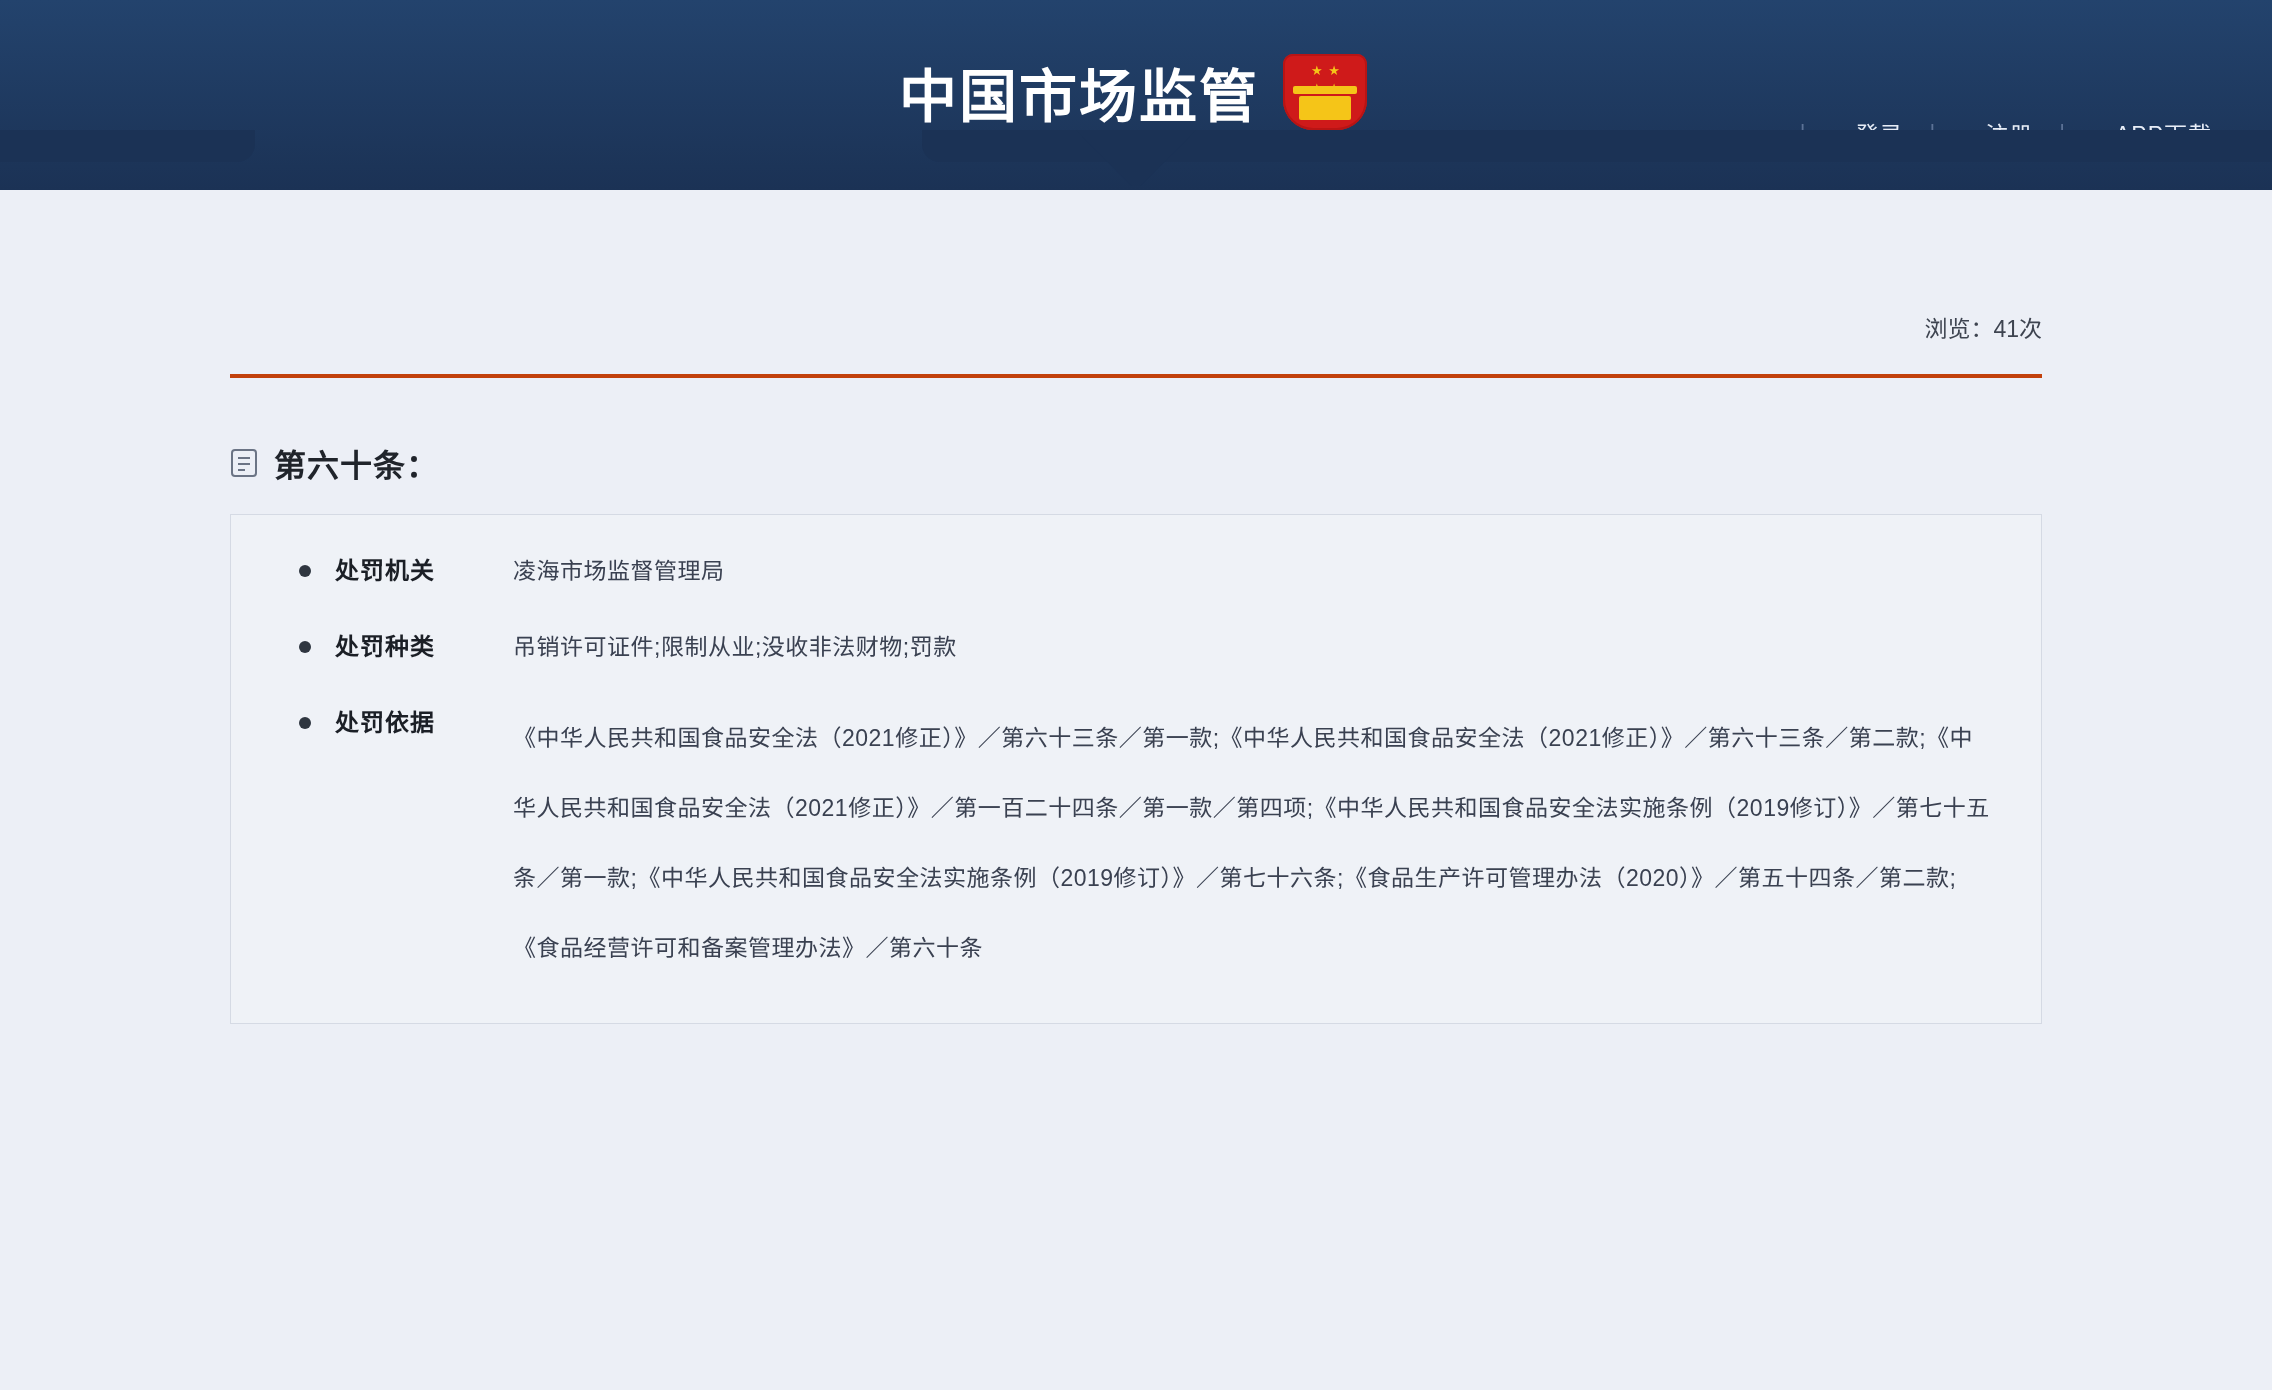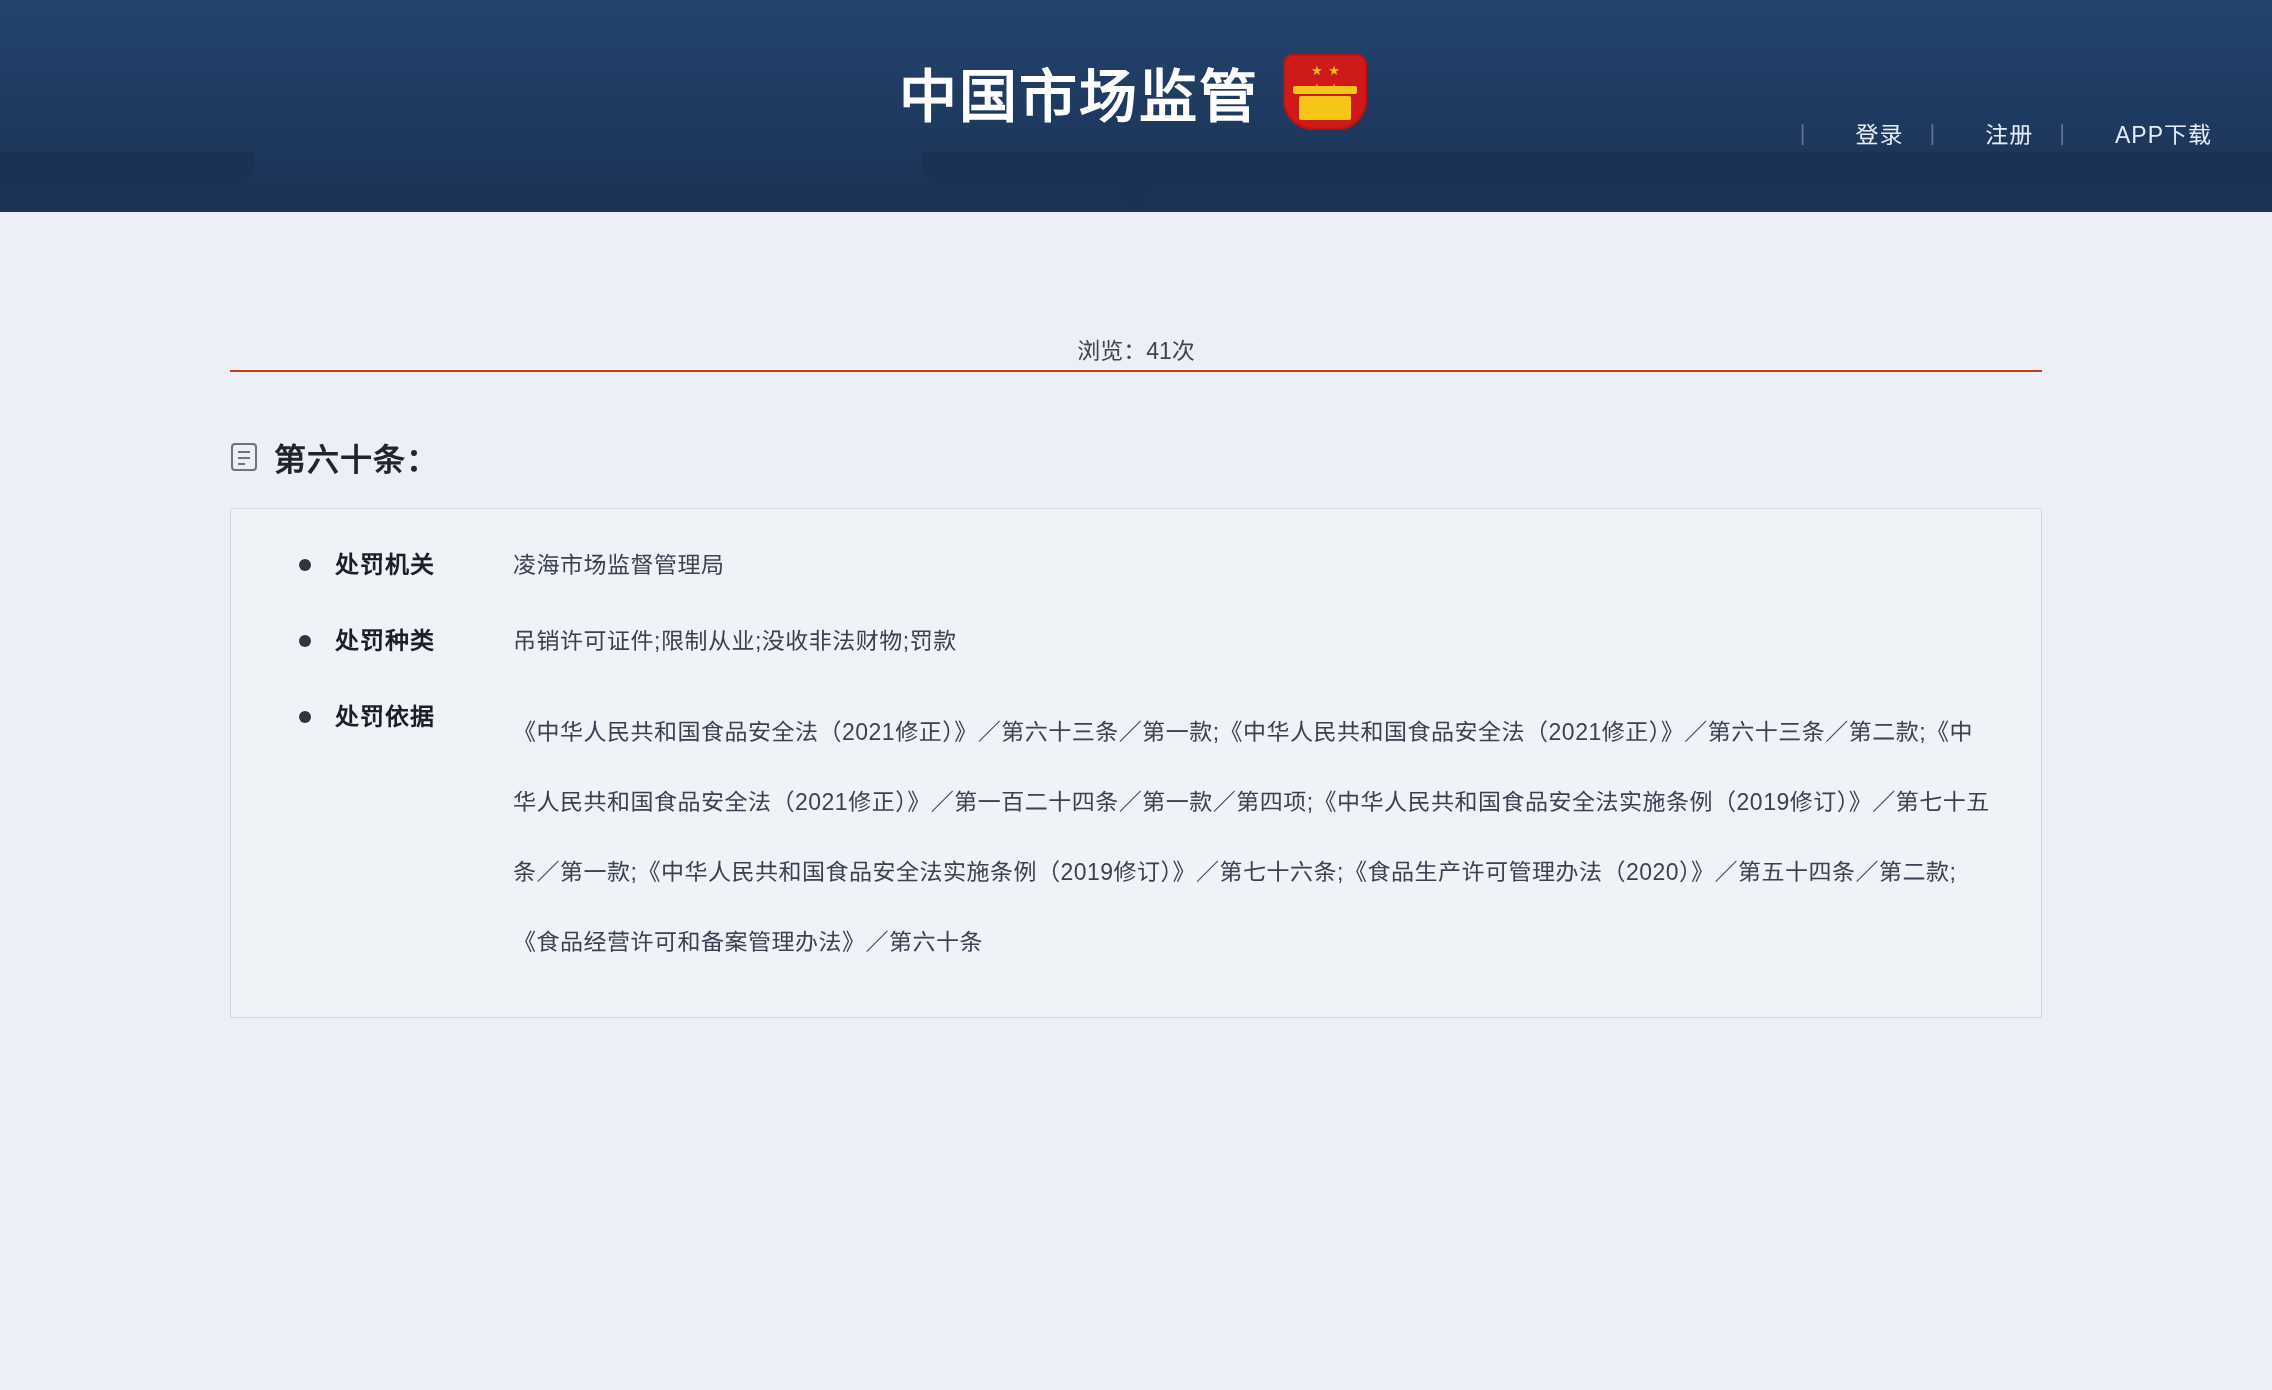--- a/index.html
+++ b/index.html
@@ -11,21 +11,21 @@
   body {
     width: 2272px;
     height: 1390px;
     overflow: hidden;
     position: relative;
   }
 
   
   .header {
     position: relative;
-    height: 212px;
+    height: 190px;
     background: #1d3557;
     background: linear-gradient(180deg, #23436d 0%, #1b3255 100%);
   }
   .header-inner {
     position: relative;
     height: 200px;
     display: flex;
     align-items: center;
     justify-content: center;
   }
@@ -150,25 +150,25 @@
     text-align: center;
     color: #21252c;
     font-size: 48px;
     font-weight: bold;
     letter-spacing: 2px;
     margin-top: 240px;
   }
   .views-row {
     width: 1812px;
     margin: 120px auto 0 auto;
-    text-align: center;
+    text-align: right;
     color: #3e4450;
     font-size: 23px;
-    padding-bottom: 4px;
-    border-bottom: 2px solid #c2410c;
+    padding-bottom: 30px;
+    border-bottom: 4px solid #c2410c;
   }
   .section-head {
     width: 1812px;
     margin: 62px auto 0 auto;
     display: flex;
     align-items: center;
     gap: 14px;
     color: #20242b;
     font-size: 32px;
     font-weight: bold;

